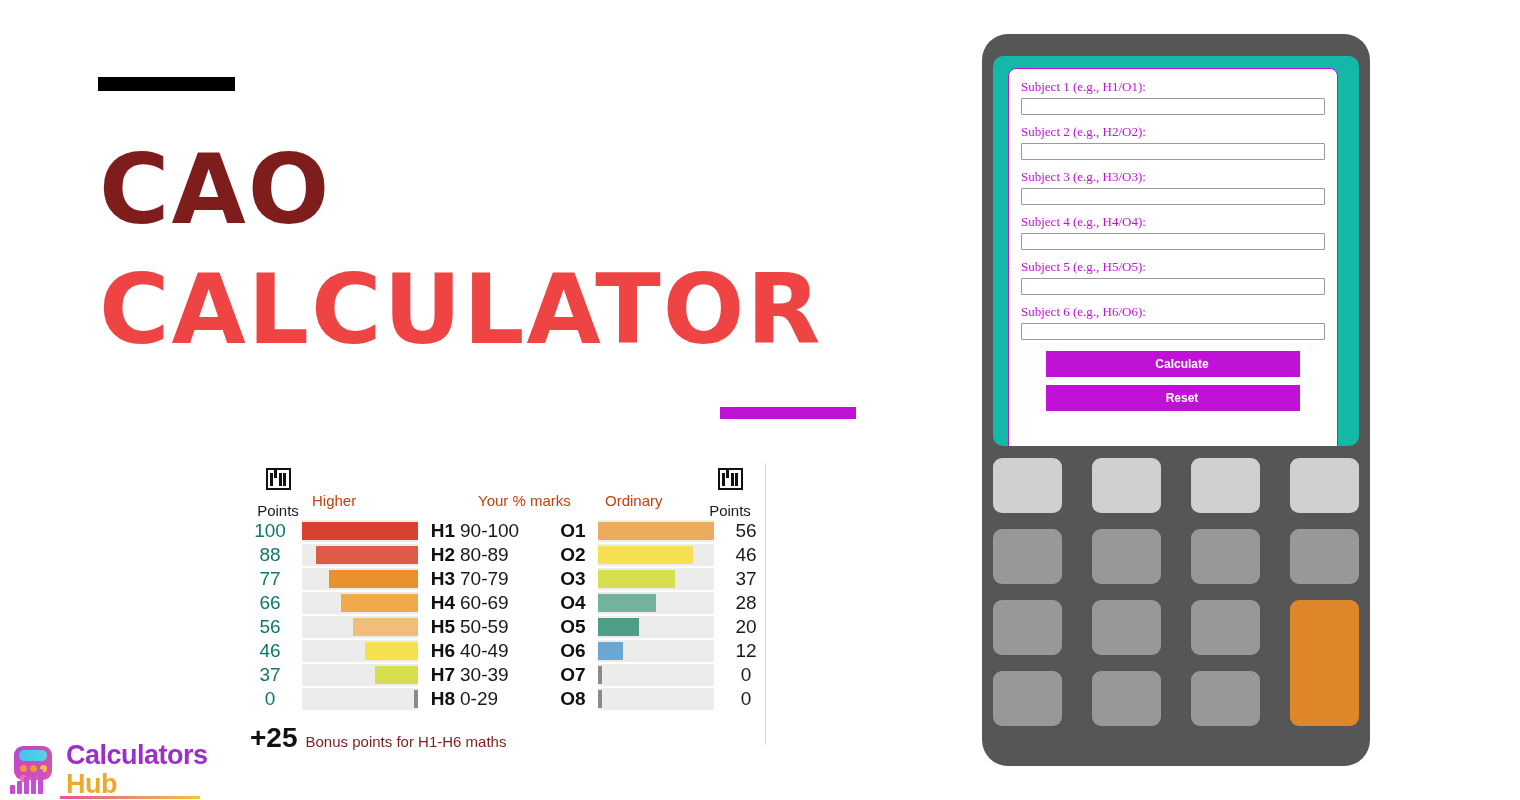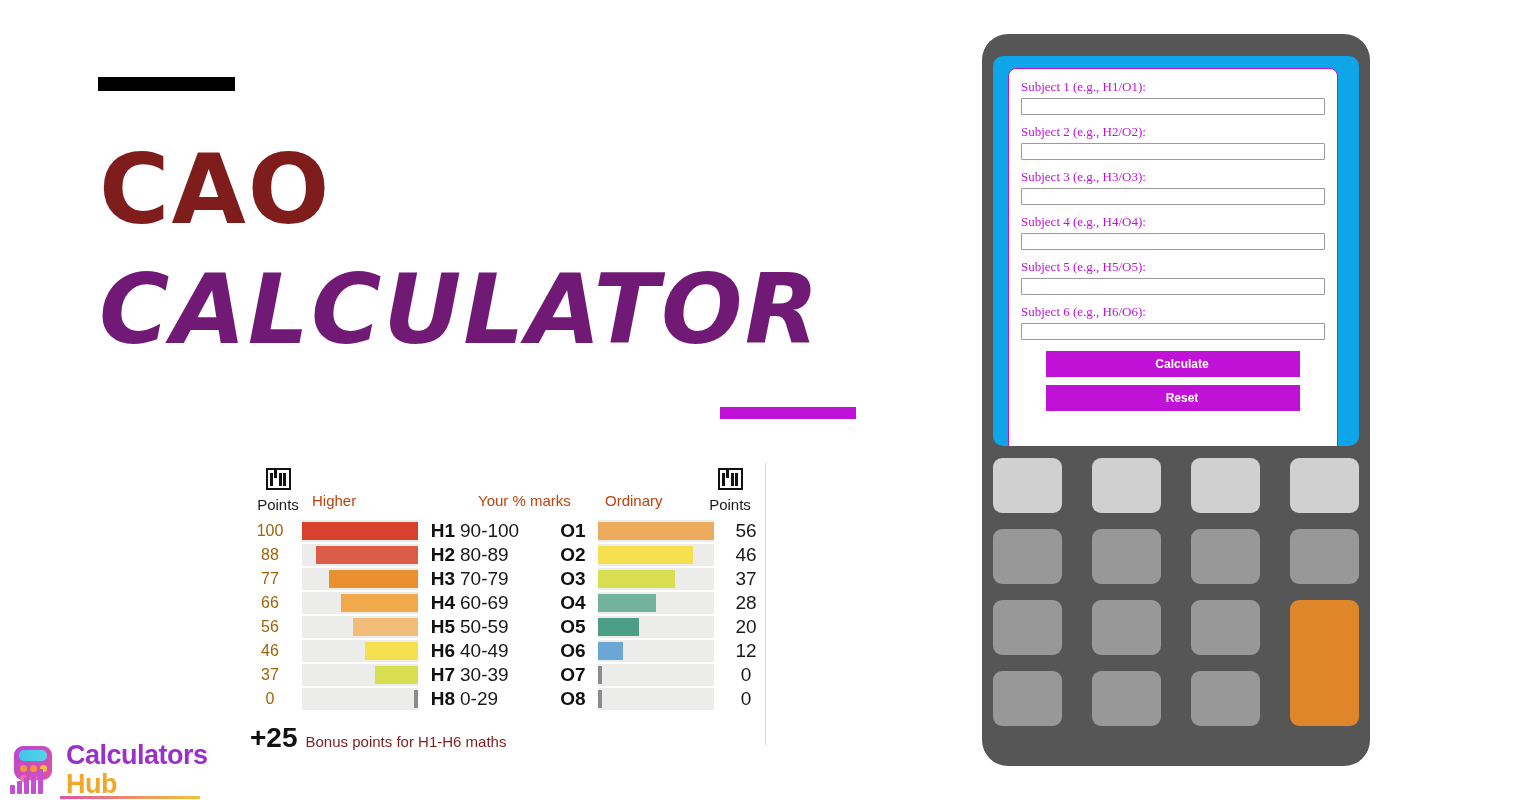--- a/index.html
+++ b/index.html
@@ -16,54 +16,53 @@
   .title-cao{
     position:absolute;left:99px;top:142px;
     font-family:"DejaVu Sans", sans-serif;
     font-weight:bold;font-size:96px;line-height:96px;letter-spacing:2px;
     color:#7f1d1d;
   }
   .title-calc{
     position:absolute;left:99px;top:262px;
     font-family:"DejaVu Sans", sans-serif;
     font-weight:bold;font-size:96px;line-height:96px;letter-spacing:2px;
-    color:#701a75;
-    font-style:italic;
+    color:#ef4444;
   }
 
   
   .chart{position:absolute;left:250px;top:460px;width:516px;height:285px;}
   .chart-divider{position:absolute;right:0;top:3px;width:1px;height:282px;background:#d8d8d8;}
 
   .chart-head{position:absolute;left:0;top:0;width:516px;height:52px;}
   .cao-badge{
     width:25px;height:22px;border:2.5px solid #111;box-sizing:border-box;
     display:flex;align-items:center;justify-content:center;gap:1.5px;padding:0 2px;
   }
   .cao-badge i{display:block;width:3px;background:#111;height:13px;}
   .cao-badge i.a{height:13px;}
   .cao-badge i.b{height:8px;align-self:flex-start;}
   .cao-badge i.c{height:13px;}
   .cao-badge i.d{height:13px;}
 
   .hd-pts{position:absolute;width:56px;text-align:center;font-size:15px;color:#1a1a1a;}
-  .hd-pts .lbl{margin-top:6px;}
+  .hd-pts .lbl{margin-top:12px;}
   .hd-pts.left{left:0px;top:8px;}
   .hd-pts.right{left:452px;top:8px;}
   .hd-pts .badgewrap{display:flex;justify-content:center;}
 
   .hd-col{position:absolute;top:32px;font-size:15px;color:#c2410c;text-align:left;}
   .hd-higher{left:62px;width:166px;}
   .hd-marks{left:228px;width:126px;}
   .hd-ordinary{left:355px;width:166px;}
 
   .rows{position:absolute;left:0;top:59px;width:516px;}
   .row{height:24px;display:flex;align-items:stretch;}
   .cell-pts-l{width:40px;display:flex;align-items:center;justify-content:center;
-              font-size:16px;color:#a16207;}
+              font-size:19px;color:#0f766e;}
   .cell-pts-r{width:40px;display:flex;align-items:center;justify-content:center;
               font-size:19px;color:#1a1a1a;}
   .track{position:relative;width:116px;background:#ececea;margin:1px 0;}
   .track.higher{margin-left:12px;}
   .track.ordinary{margin-right:12px;}
   .track .bar{position:absolute;top:2px;bottom:2px;}
   .track.higher .bar{right:0;}
   .track.ordinary .bar{left:0;}
   .track.higher .nub{position:absolute;right:0;top:2px;bottom:2px;width:4px;background:#8b8b8b;}
   .track.ordinary .nub{position:absolute;left:0;top:2px;bottom:2px;width:4px;background:#8b8b8b;}
@@ -77,21 +76,21 @@
   .bonus .big{font-size:28px;font-weight:bold;color:#111;}
   .bonus .txt{font-size:15px;color:#7f1d1d;}
 
   
   .calc{
     position:absolute;left:982px;top:34px;width:388px;height:732px;
     background:#565656;border-radius:26px;
   }
   .calc-screen{
     position:absolute;left:11px;top:22px;width:366px;height:390px;
-    background:#0ea5e9;border-radius:10px;overflow:hidden;
+    background:#14b8a6;border-radius:10px;overflow:hidden;
   }
   .form{
     position:absolute;left:15px;top:12px;width:330px;height:396px;
     border:1px solid #c011d6;border-radius:8px;box-sizing:border-box;
     padding:10px 12px 0 12px;background:#fff;
   }
   .fld{margin-bottom:9px;}
   .fld label{
     display:block;font-family:"Liberation Serif", serif;font-size:13px;color:#c011d6;
     margin-bottom:3px;

